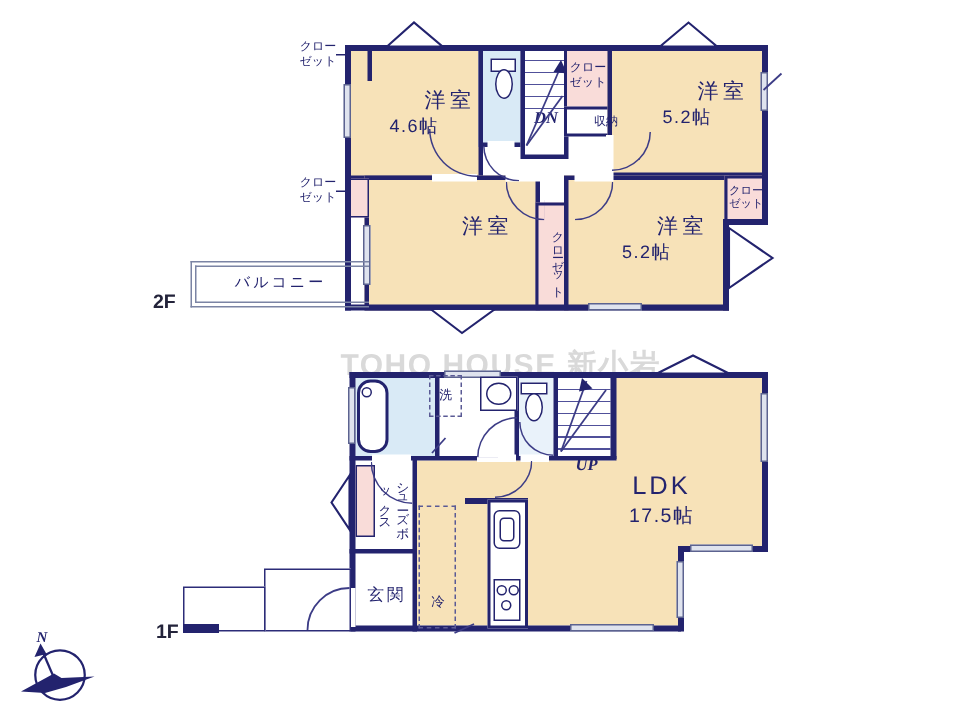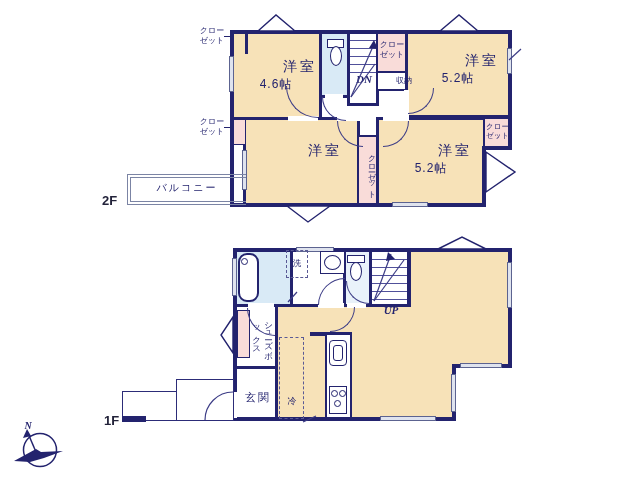--- a/index.html
+++ b/index.html
@@ -36,20 +36,21 @@
   .thin{position:absolute;border:1px solid #7b84a4;border-right:none;box-sizing:border-box;}
   .porch{position:absolute;background:#fff;border:1.5px solid #2c2c78;box-sizing:border-box;}
   .wm{position:absolute;color:#d9d9d9;font-size:20px;letter-spacing:1px;white-space:nowrap;font-weight:bold;}
   svg{position:absolute;left:0;top:0;pointer-events:none;}
 </style>
 </head>
 <body>
 
 <div id="plan">
 
+  <div class="wm" style="left:227px;top:230px;">TOHO HOUSE 新小岩</div>
 
   <div class="roombox beige" style="left:230px;top:30px;width:92px;height:90px;"></div>
   <div class="roombox blue" style="left:319px;top:30px;width:31px;height:68px;"></div>
   <div class="roombox white" style="left:347px;top:30px;width:32px;height:76px;"></div>
   <div class="stairs" style="left:350px;top:33px;width:26px;height:44px;"></div>
   <div class="box2 pink" style="left:376px;top:30px;width:32px;height:44px;"></div>
   <div class="box2 white" style="left:376px;top:71px;width:32px;height:20px;"></div>
   <div class="roombox beige" style="left:405px;top:30px;width:107px;height:88px;"></div>
   <div class="roombox beige" style="left:243px;top:117px;width:117px;height:90px;"></div>
   <div class="box2 pink" style="left:357px;top:135px;width:22px;height:72px;"></div>
@@ -80,21 +81,21 @@
   <div class="fix" style="left:330px;top:46px;width:12px;height:20px;border-radius:50%;"></div>
 
   <div class="arc bl" style="left:286px;top:86px;width:32px;height:32px;"></div>
   <div class="arc br" style="left:408px;top:88px;width:26px;height:26px;"></div>
   <div class="arc bl" style="left:337px;top:121px;width:26px;height:26px;"></div>
   <div class="arc br" style="left:383px;top:121px;width:26px;height:26px;"></div>
   <div class="arc bl" style="left:322px;top:97px;width:24px;height:24px;"></div>
 
   <div class="thin" style="left:127px;top:174px;width:119px;height:31px;"></div>
   <div class="thin" style="left:130px;top:177px;width:116px;height:25px;"></div>
-  <div class="lab" style="left:147px;top:183px;width:80px;font-size:10px;letter-spacing:2px;font-family:Liberation Mono, monospace;">バルコニー</div>
+  <div class="lab" style="left:147px;top:183px;width:80px;font-size:10px;letter-spacing:2px;">バルコニー</div>
   <div class="flab" style="left:102px;top:193px;">2F</div>
 
   <div class="lab" style="left:234px;top:58px;width:84px;">
     <div class="nm">洋室</div>
     <div class="sz">4.6帖</div>
   </div>
   <div class="lab" style="left:412px;top:52px;width:92px;">
     <div class="nm">洋室</div>
     <div class="sz">5.2帖</div>
   </div>
@@ -170,20 +171,24 @@
 
   <div class="arc tl" style="left:318px;top:278px;width:27px;height:27px;"></div>
   <div class="arc bl" style="left:346px;top:281px;width:23px;height:23px;"></div>
   <div class="arc bl" style="left:247px;top:308px;width:28px;height:28px;"></div>
   <div class="arc br" style="left:330px;top:307px;width:25px;height:25px;"></div>
 
   <div class="porch" style="left:176px;top:379px;width:58px;height:42px;"></div>
   <div class="porch" style="left:122px;top:391px;width:55px;height:30px;"></div>
   <div class="wall" style="left:122px;top:416px;width:24px;height:6px;"></div>
 
+  <div class="lab" style="left:405px;top:314px;width:72px;">
+    <div class="ldknm">LDK</div>
+    <div class="sz" style="font-size:13px;">17.5帖</div>
+  </div>
   <div class="stairlab" style="left:376px;top:304px;width:30px;">UP</div>
   <div class="lab sm vert" style="left:252px;top:312px;width:22px;height:46px;font-size:8.5px;line-height:1.4;">シューズボックス</div>
   <div class="lab" style="left:238px;top:391px;width:40px;font-size:11px;letter-spacing:2px;">玄関</div>
   <div class="flab" style="left:104px;top:413px;">1F</div>
 
   <div class="stairlab" style="left:21px;top:420px;width:14px;font-size:10px;">N</div>
 
   <svg width="640" height="480" viewBox="0 0 640 480">
     <g fill="#ffffff" stroke="#23236e" stroke-width="1.4">
       <polygon points="258,31 276,15 295,31"></polygon>

